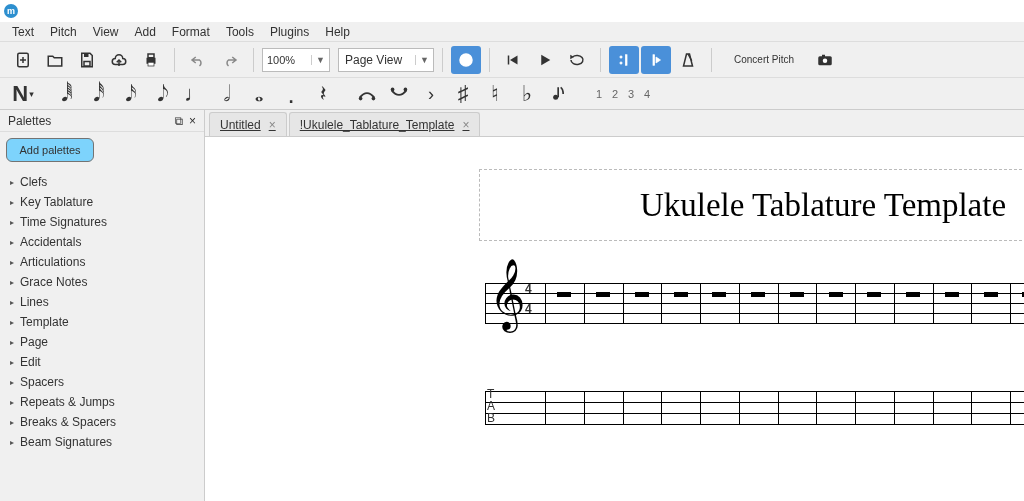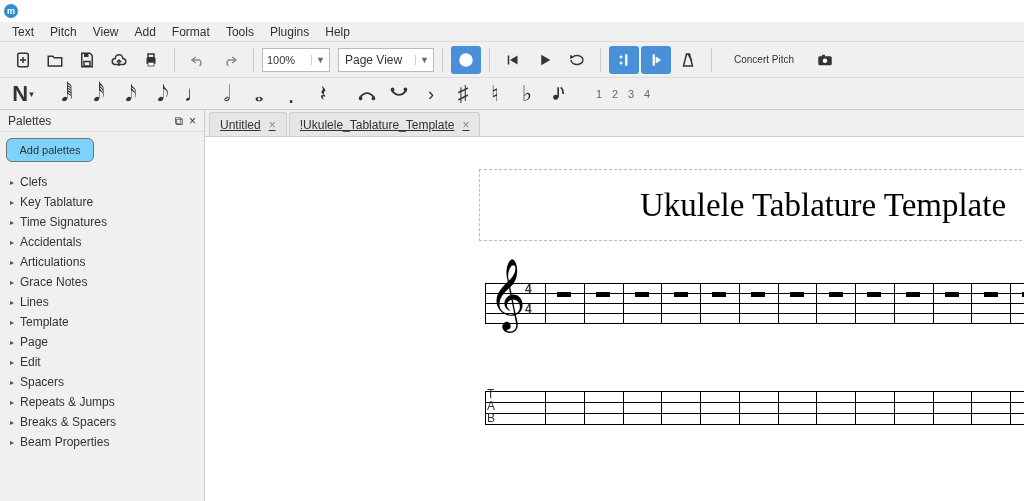--- a/index.html
+++ b/index.html
@@ -339,21 +339,21 @@
         <div class="pitem">
           <span class="tri">▸</span>
           <span>Repeats &amp; Jumps</span>
         </div>
         <div class="pitem">
           <span class="tri">▸</span>
           <span>Breaks &amp; Spacers</span>
         </div>
         <div class="pitem">
           <span class="tri">▸</span>
-          <span>Beam Properties</span>
+          <span>Beam Signatures</span>
         </div>
       </div>
   </div>
 
   <div class="canvas-side">
     <div class="tabstrip" id="tabstrip">
         <div class="tab">
           <span>Untitled</span>
           <span class="x">×</span>
         </div>

